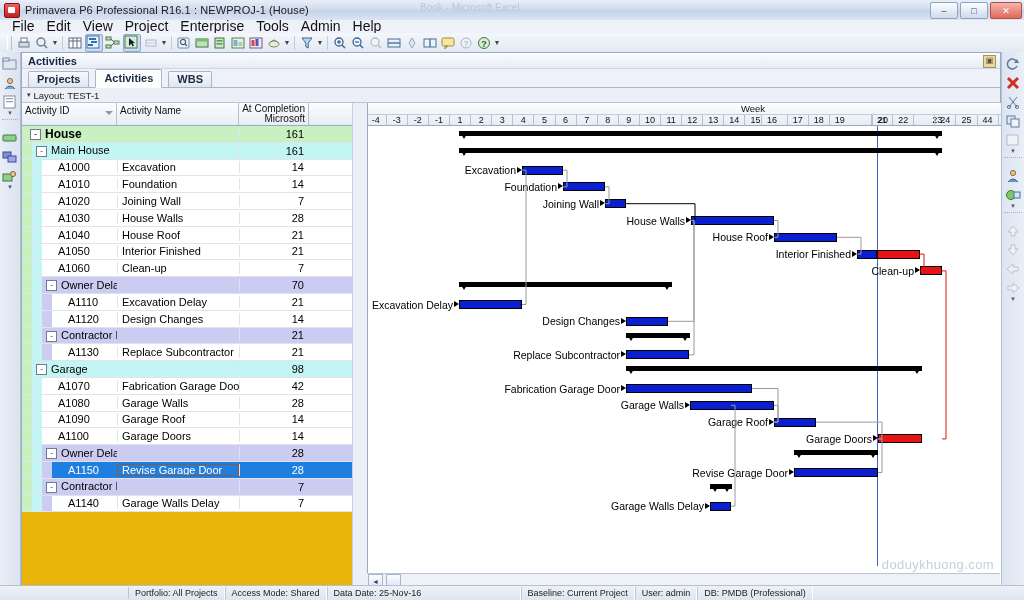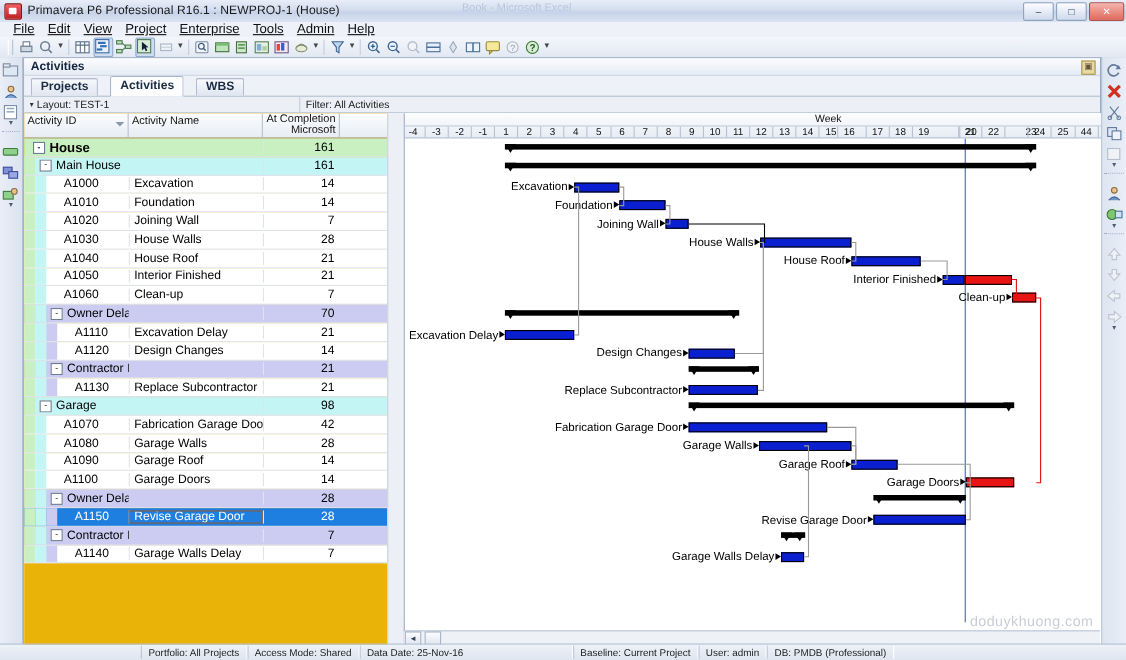--- a/index.html
+++ b/index.html
@@ -30,21 +30,21 @@
     background:linear-gradient(to bottom,#fdfdff,#cfdaec);
     display:flex;align-items:center;justify-content:center;font-size:9px;color:#2c3e55;}
   .winbtn.close{background:linear-gradient(to bottom,#f5b4ad,#e06a5c);border-color:#b05046;color:#fff;width:30px;}
 
   
   .menubar{
     position:absolute;left:0;top:20px;width:1024px;height:13px;
     background:#eef2f8;border-bottom:1px solid #d5dde9;
     display:flex;align-items:center;padding-left:6px;
   }
-  .menuitem{font-size:12px;color:#111;padding:0 6px;line-height:13px;white-space:nowrap;text-decoration:underline;}
+  .menuitem{font-size:14px;color:#111;padding:0 6px;line-height:13px;white-space:nowrap;}
 
   
   .toolbar{
     position:absolute;left:0;top:33px;width:1024px;height:19px;
     background:linear-gradient(to bottom,#f4f7fb,#e2e9f3);
     border-bottom:1px solid #b9c6d8;
     display:flex;align-items:center;padding-left:4px;
   }
   .tgrip{width:3px;height:14px;border-left:1px solid #fff;border-right:1px solid #b5c2d4;margin:0 3px;}
   .tbtn{width:16px;height:16px;margin:0 1px;position:relative;border-radius:2px;
@@ -76,21 +76,21 @@
     position:absolute;left:21px;top:52px;width:980px;height:534px;
     background:#f2f4f8;border:1px solid #9aaac2;box-sizing:border-box;
   }
   .winhdr{height:15px;background:linear-gradient(to bottom,#fbfcfe,#e6ecf5);
     border-bottom:1px solid #ccd6e4;display:flex;align-items:center;padding-left:6px;position:relative;}
   .winhdr .t{font-size:11px;font-weight:bold;color:#14263d;}
   .winhdr .x{position:absolute;right:4px;top:2px;width:11px;height:11px;background:#e8d9a0;
     border:1px solid #a89450;font-size:8px;line-height:9px;text-align:center;color:#63543a;}
 
   .tabstrip{height:18px;background:#eef1f7;border-bottom:1px solid #a9b6c9;
-    display:flex;align-items:flex-end;padding-left:6px;gap:11px;}
+    display:flex;align-items:flex-end;padding-left:6px;gap:6px;}
   .tab{height:15px;padding:0 8px;font-size:11px;font-weight:bold;color:#1b2c44;
     background:linear-gradient(to bottom,#f7f9fc,#dfe6f1);
     border:1px solid #a9b6c9;border-bottom:none;border-radius:2px 2px 0 0;
     line-height:15px;}
   .tab.active{height:17px;line-height:17px;background:#fdfdfe;border-bottom:1px solid #fdfdfe;
     position:relative;top:1px;}
 
   .layoutbar{height:14px;background:#eceff5;border-bottom:1px solid #b9c4d4;
     display:flex;align-items:center;position:relative;font-size:9.5px;color:#222;}
   .layoutbar .lb-left{padding-left:5px;display:flex;align-items:center;gap:3px;}
@@ -461,21 +461,20 @@
       <div class="tab">Projects</div>
       <div class="tab active">Activities</div>
       <div class="tab">WBS</div>
     </div>
 
     <div class="layoutbar">
       <div class="lb-left">
         <span style="font-size:7px;color:#334;">▾</span>
         <span>Layout: TEST-1</span>
       </div>
-      <div class="lb-right">Filter: All Activities</div>
     </div>
 
     <div class="content">
 
       <div class="tablepane">
         <div class="thead">
           <div class="th c1">
             <span>Activity ID</span>
             <span class="sortmark"></span>
           </div>

